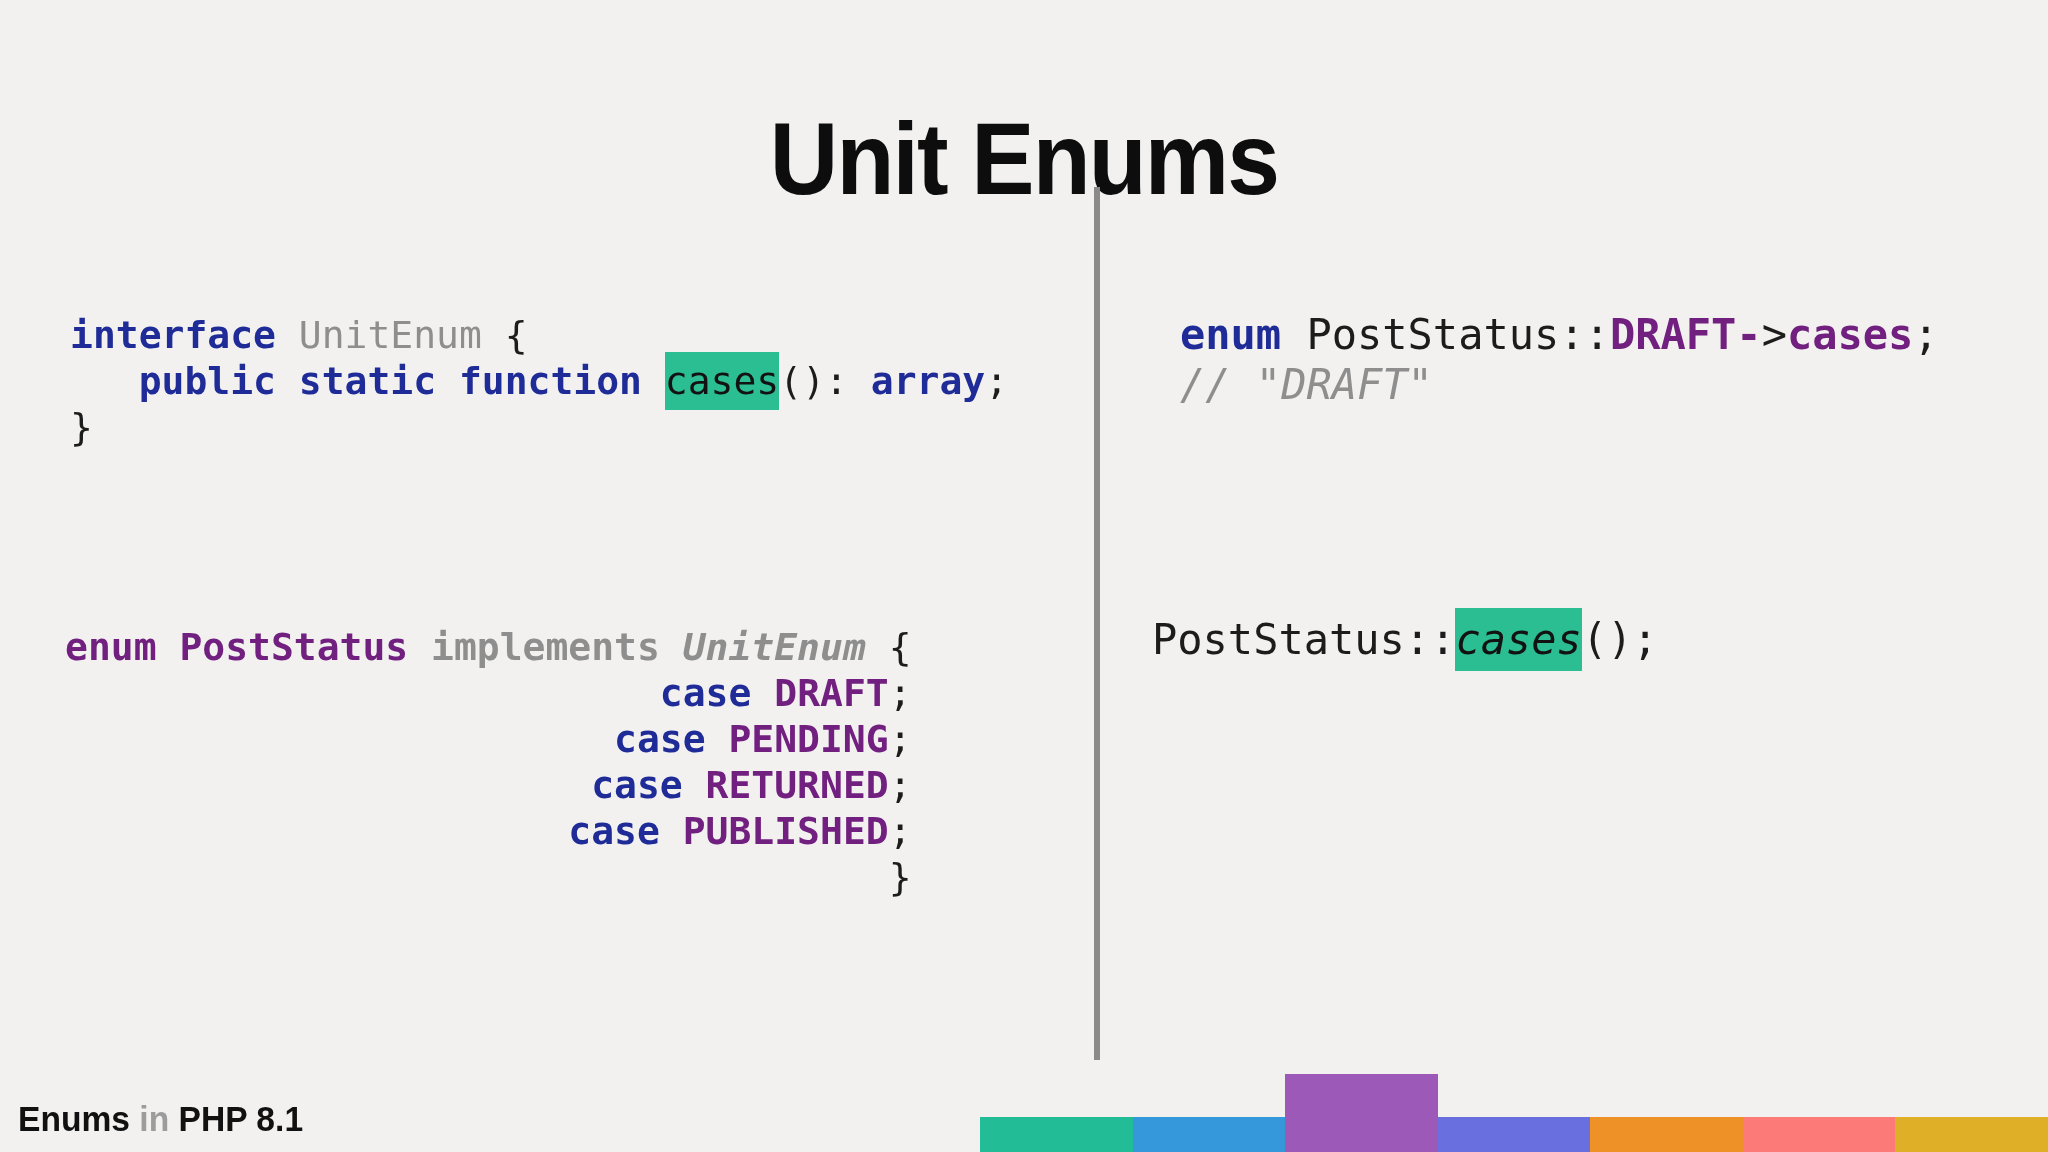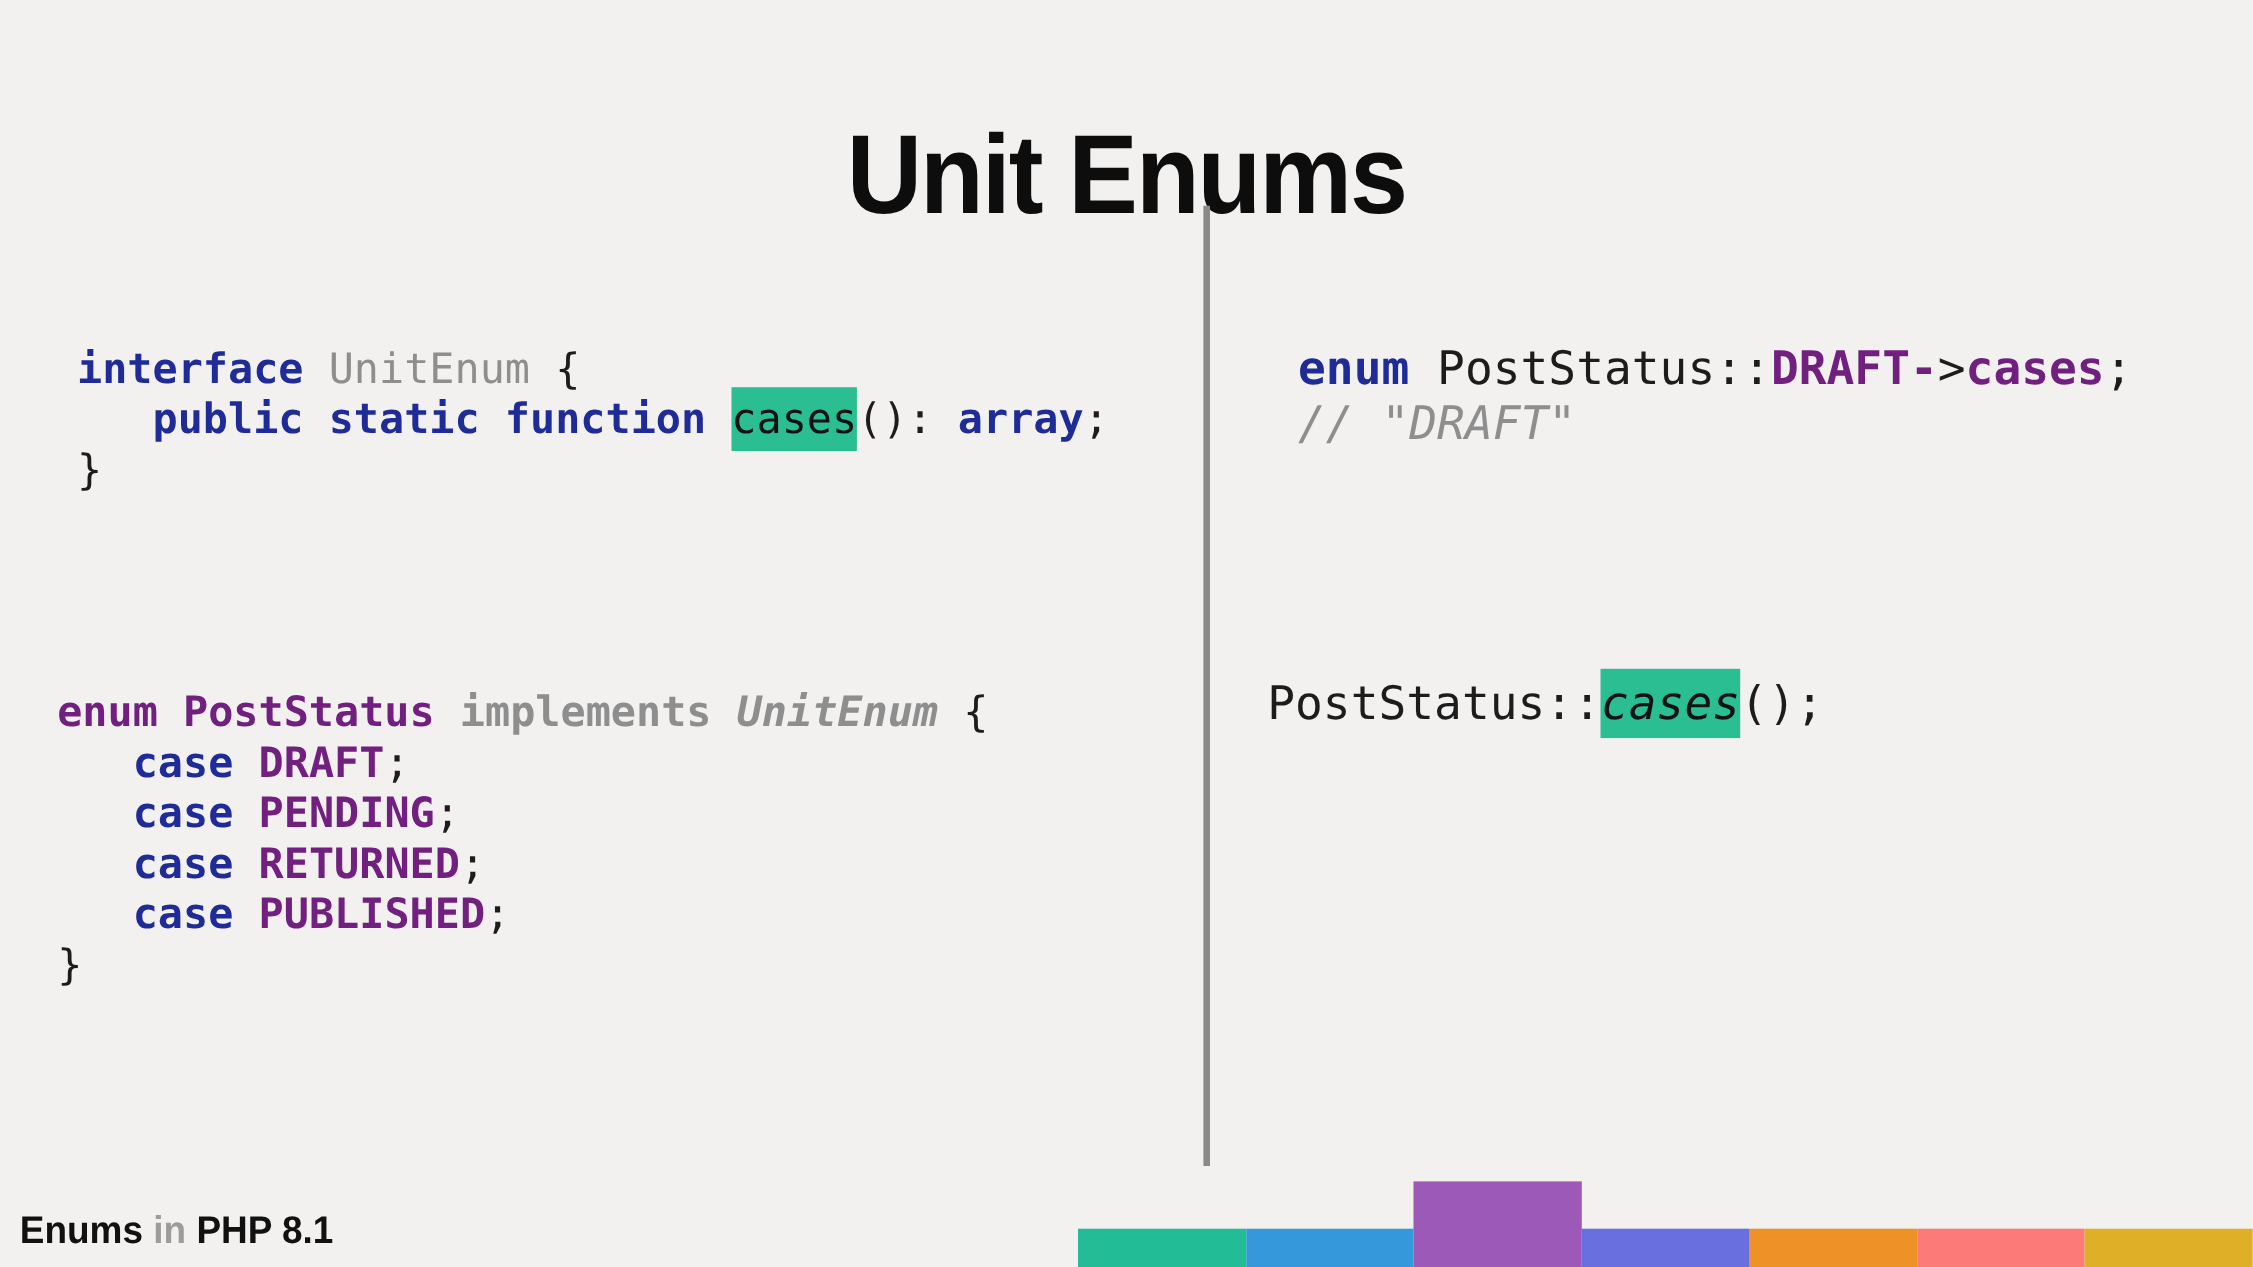--- a/index.html
+++ b/index.html
@@ -27,21 +27,21 @@
 
   .code {
     position:absolute;
     font-family:"DejaVu Sans Mono", monospace;
     white-space:pre;
     color:var(--plain, #1C1C1C);
   }
   .code.left  { font-size:38px; line-height:46px; }
   .code.right { font-size:42px; line-height:50px; }
   #block-interface { left:70px;   top:312px; }
-  #block-enum      { left:52px;   top:624px; }
+  #block-enum      { left:65px;   top:624px;text-align:right; }
   #block-echo      { left:1180px; top:310px; }
   #block-cases     { left:1152px; top:615px; }
 
   .tk-plain   { color:var(--plain); }
   .tk-kw      { color:var(--keyword); font-weight:bold; }
   .tk-gray    { color:var(--gray_ident); }
   .tk-grayb   { color:var(--gray_ident); font-weight:bold; }
   .tk-graybi  { color:var(--gray_ident); font-weight:bold; font-style:italic; }
   .tk-comment { color:var(--gray_ident); font-style:italic; }
   .tk-pi      { color:var(--purple); font-weight:bold; }

